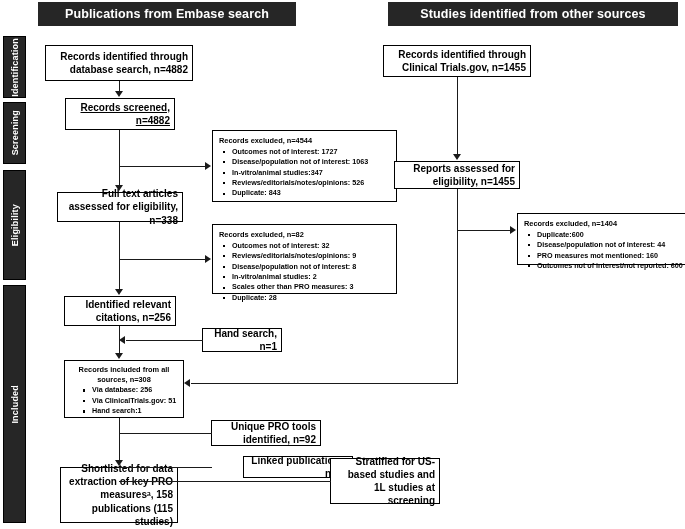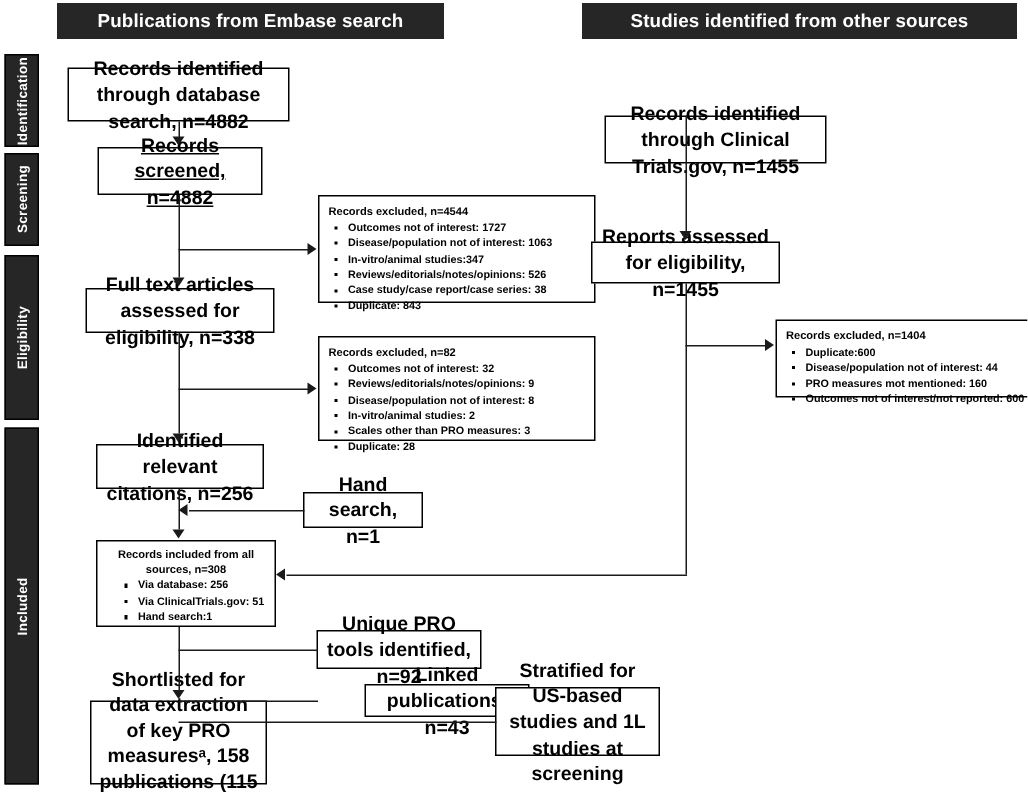--- a/index.html
+++ b/index.html
@@ -54,24 +54,24 @@
     position: absolute;
     background: #ffffff;
     border: 1.6px solid #000000;
     box-sizing: border-box;
     display: flex;
     align-items: center;
     justify-content: center;
     padding: 2px 4px;
   }
   .box .ctr {
-    font-size: 13px;
+    font-size: 10px;
     font-weight: bold;
     line-height: 1.32;
-    text-align: center;
+    text-align: right;
     color: #000000;
   }
   .box.left-align {
     align-items: flex-start;
     justify-content: flex-end;
     padding: 5px 5px 4px 6px;
   }
   .exc-title {
     font-size: 7.4px;
     font-weight: bold;
@@ -225,41 +225,40 @@
   </div>
 
   <div class="box left-align" style="left:212px; top:130px; width:185px; height:72px;">
     <div style="width:100%;">
       <div class="exc-title">Records excluded, n=4544</div>
       <ul class="exc-list">
         <li>Outcomes not of interest: 1727</li>
         <li>Disease/population not of interest: 1063</li>
         <li>In-vitro/animal studies:347</li>
         <li>Reviews/editorials/notes/opinions: 526</li>
-        <li>Case study/case report/case series: 38</li>
         <li>Duplicate: 843</li>
       </ul>
     </div>
   </div>
 
   <div class="box left-align" style="left:212px; top:224px; width:185px; height:70px;">
     <div style="width:100%;">
       <div class="exc-title">Records excluded, n=82</div>
       <ul class="exc-list">
         <li>Outcomes not of interest: 32</li>
         <li>Reviews/editorials/notes/opinions: 9</li>
         <li>Disease/population not of interest: 8</li>
         <li>In-vitro/animal studies: 2</li>
         <li>Scales other than PRO measures: 3</li>
         <li>Duplicate: 28</li>
       </ul>
     </div>
   </div>
 
-  <div class="box" style="left:403px; top:45px; width:148px; height:32px;margin-top:32px;">
+  <div class="box" style="left:383px; top:45px; width:148px; height:32px;">
     <div class="ctr">Records identified through Clinical Trials.gov, n=1455</div>
   </div>
 
   <div class="box" style="left:394px; top:161px; width:126px; height:28px;">
     <div class="ctr">Reports assessed for eligibility, n=1455</div>
   </div>
 
   <div class="box left-align" style="left:517px; top:213px; width:184px; height:52px;">
     <div style="width:100%;">
       <div class="exc-title">Records excluded, n=1404</div>

